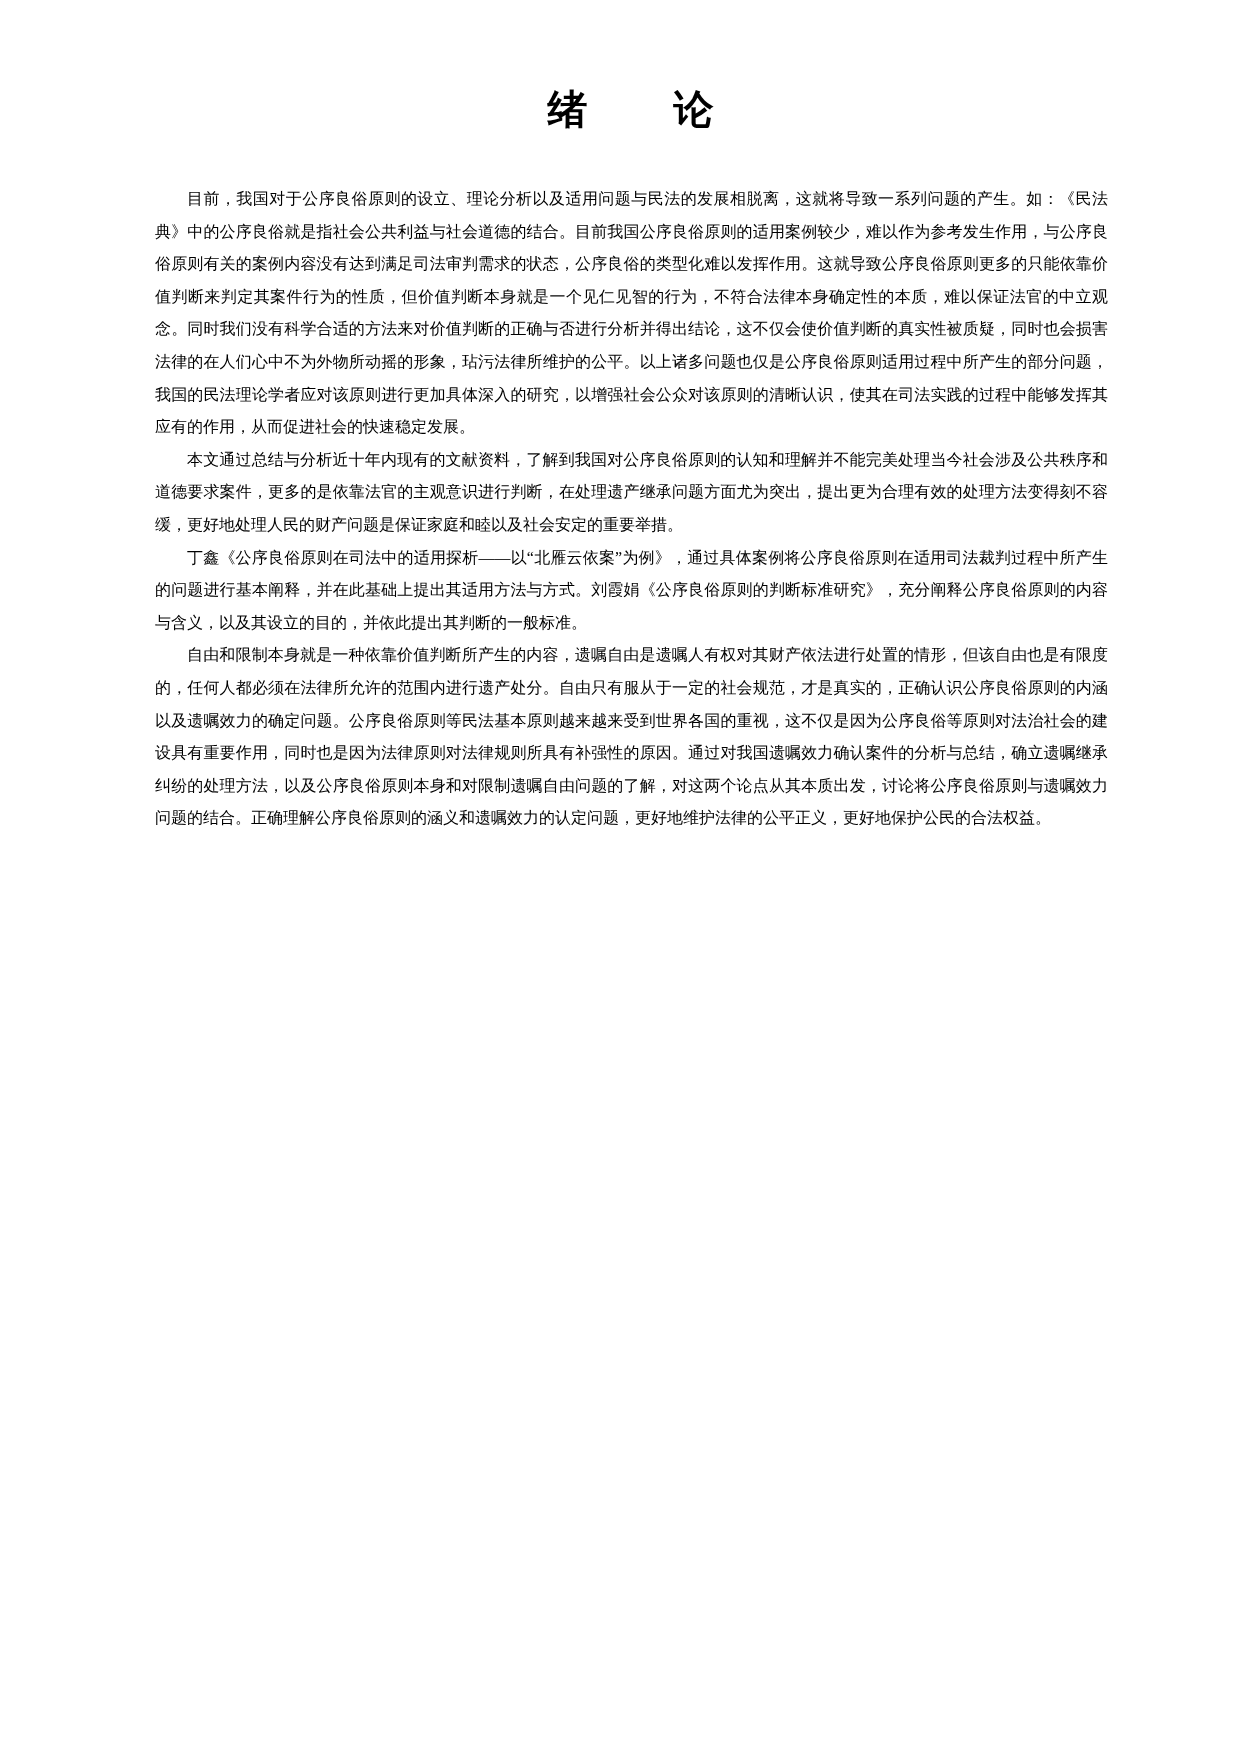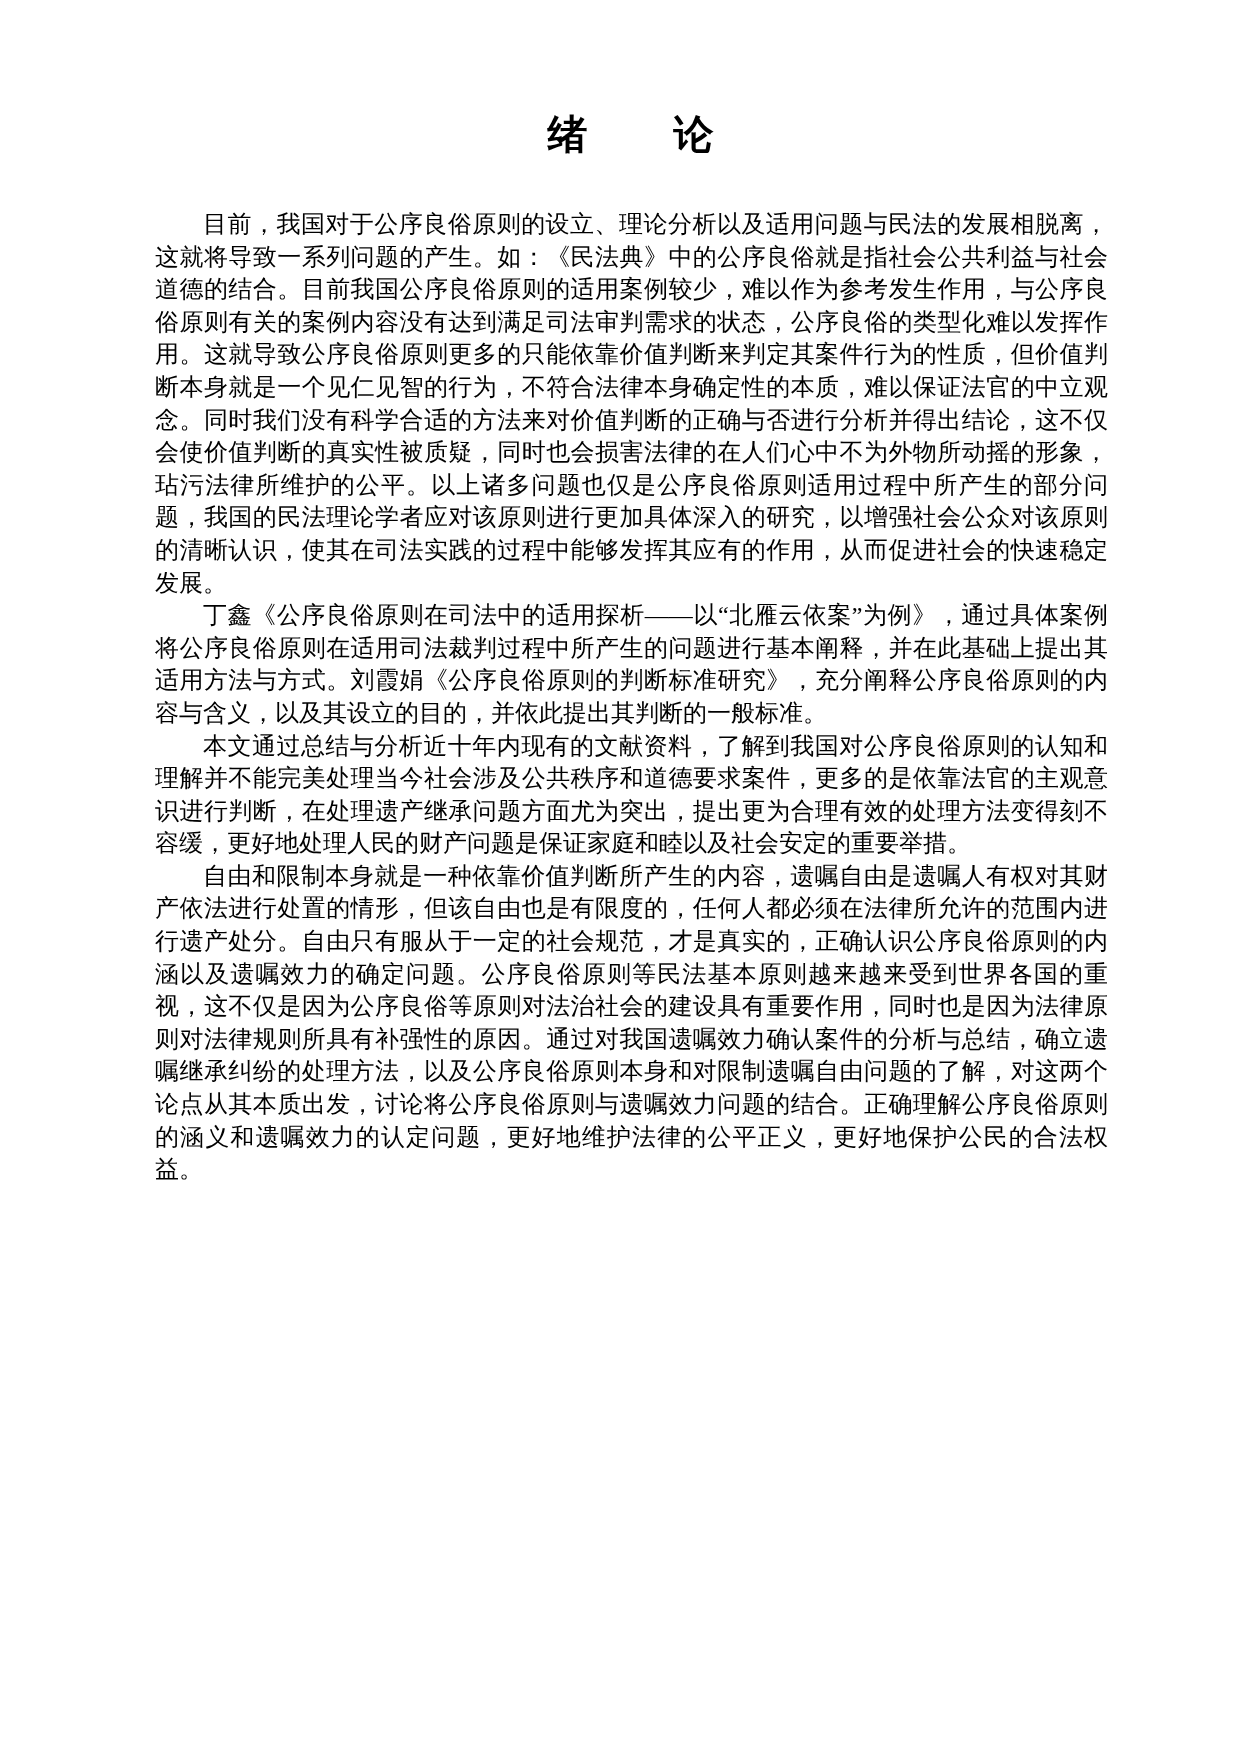--- a/index.html
+++ b/index.html
@@ -7,41 +7,41 @@
     padding: 0;
     background: #ffffff;
   }
   .page {
     position: relative;
     width: 1240px;
     height: 1286px;
     margin: 0 auto;
     background: #ffffff;
     box-sizing: border-box;
-    padding: 112px 132px 0 155px;
+    padding: 87px 132px 0 155px;
     color: #000000;
     font-family: "Liberation Serif", "DejaVu Serif", serif;
     overflow: hidden;
   }
   .doc-title {
     margin: 0;
     text-align: center;
     font-family: "Liberation Sans", "DejaVu Sans", sans-serif;
     font-weight: bold;
     font-size: 40px;
     line-height: 44px;
     letter-spacing: 2px;
     color: #000000;
   }
   .doc-body {
     margin-top: 52px;
   }
   .doc-body p {
     margin: 0;
-    font-size: 24px;
+    font-size: 16px;
     line-height: 32.6px;
     text-align: justify;
     text-justify: inter-ideograph;
     text-indent: 2em;
     word-break: break-all;
     color: #000000;
   }
   .page-number {
     position: absolute;
     left: 0;
@@ -57,20 +57,20 @@
 </style>
 </head>
 <body>
 
 <div class="page">
 
   <h1 class="doc-title">绪　　论</h1>
 
   <div class="doc-body">
     <p>目前，我国对于公序良俗原则的设立、理论分析以及适用问题与民法的发展相脱离，这就将导致一系列问题的产生。如：《民法典》中的公序良俗就是指社会公共利益与社会道德的结合。目前我国公序良俗原则的适用案例较少，难以作为参考发生作用，与公序良俗原则有关的案例内容没有达到满足司法审判需求的状态，公序良俗的类型化难以发挥作用。这就导致公序良俗原则更多的只能依靠价值判断来判定其案件行为的性质，但价值判断本身就是一个见仁见智的行为，不符合法律本身确定性的本质，难以保证法官的中立观念。同时我们没有科学合适的方法来对价值判断的正确与否进行分析并得出结论，这不仅会使价值判断的真实性被质疑，同时也会损害法律的在人们心中不为外物所动摇的形象，玷污法律所维护的公平。以上诸多问题也仅是公序良俗原则适用过程中所产生的部分问题，我国的民法理论学者应对该原则进行更加具体深入的研究，以增强社会公众对该原则的清晰认识，使其在司法实践的过程中能够发挥其应有的作用，从而促进社会的快速稳定发展。</p>
+    <p>本文通过总结与分析近十年内现有的文献资料，了解到我国对公序良俗原则的认知和理解并不能完美处理当今社会涉及公共秩序和道德要求案件，更多的是依靠法官的主观意识进行判断，在处理遗产继承问题方面尤为突出，提出更为合理有效的处理方法变得刻不容缓，更好地处理人民的财产问题是保证家庭和睦以及社会安定的重要举措。</p>
     <p>丁鑫《公序良俗原则在司法中的适用探析——以“北雁云依案”为例》，通过具体案例将公序良俗原则在适用司法裁判过程中所产生的问题进行基本阐释，并在此基础上提出其适用方法与方式。刘霞娟《公序良俗原则的判断标准研究》，充分阐释公序良俗原则的内容与含义，以及其设立的目的，并依此提出其判断的一般标准。</p>
-    <p>本文通过总结与分析近十年内现有的文献资料，了解到我国对公序良俗原则的认知和理解并不能完美处理当今社会涉及公共秩序和道德要求案件，更多的是依靠法官的主观意识进行判断，在处理遗产继承问题方面尤为突出，提出更为合理有效的处理方法变得刻不容缓，更好地处理人民的财产问题是保证家庭和睦以及社会安定的重要举措。</p>
     <p>自由和限制本身就是一种依靠价值判断所产生的内容，遗嘱自由是遗嘱人有权对其财产依法进行处置的情形，但该自由也是有限度的，任何人都必须在法律所允许的范围内进行遗产处分。自由只有服从于一定的社会规范，才是真实的，正确认识公序良俗原则的内涵以及遗嘱效力的确定问题。公序良俗原则等民法基本原则越来越来受到世界各国的重视，这不仅是因为公序良俗等原则对法治社会的建设具有重要作用，同时也是因为法律原则对法律规则所具有补强性的原因。通过对我国遗嘱效力确认案件的分析与总结，确立遗嘱继承纠纷的处理方法，以及公序良俗原则本身和对限制遗嘱自由问题的了解，对这两个论点从其本质出发，讨论将公序良俗原则与遗嘱效力问题的结合。正确理解公序良俗原则的涵义和遗嘱效力的认定问题，更好地维护法律的公平正义，更好地保护公民的合法权益。</p>
   </div>
 
   <div class="page-number">1</div>
 
 </div>
 
 </body></html>

